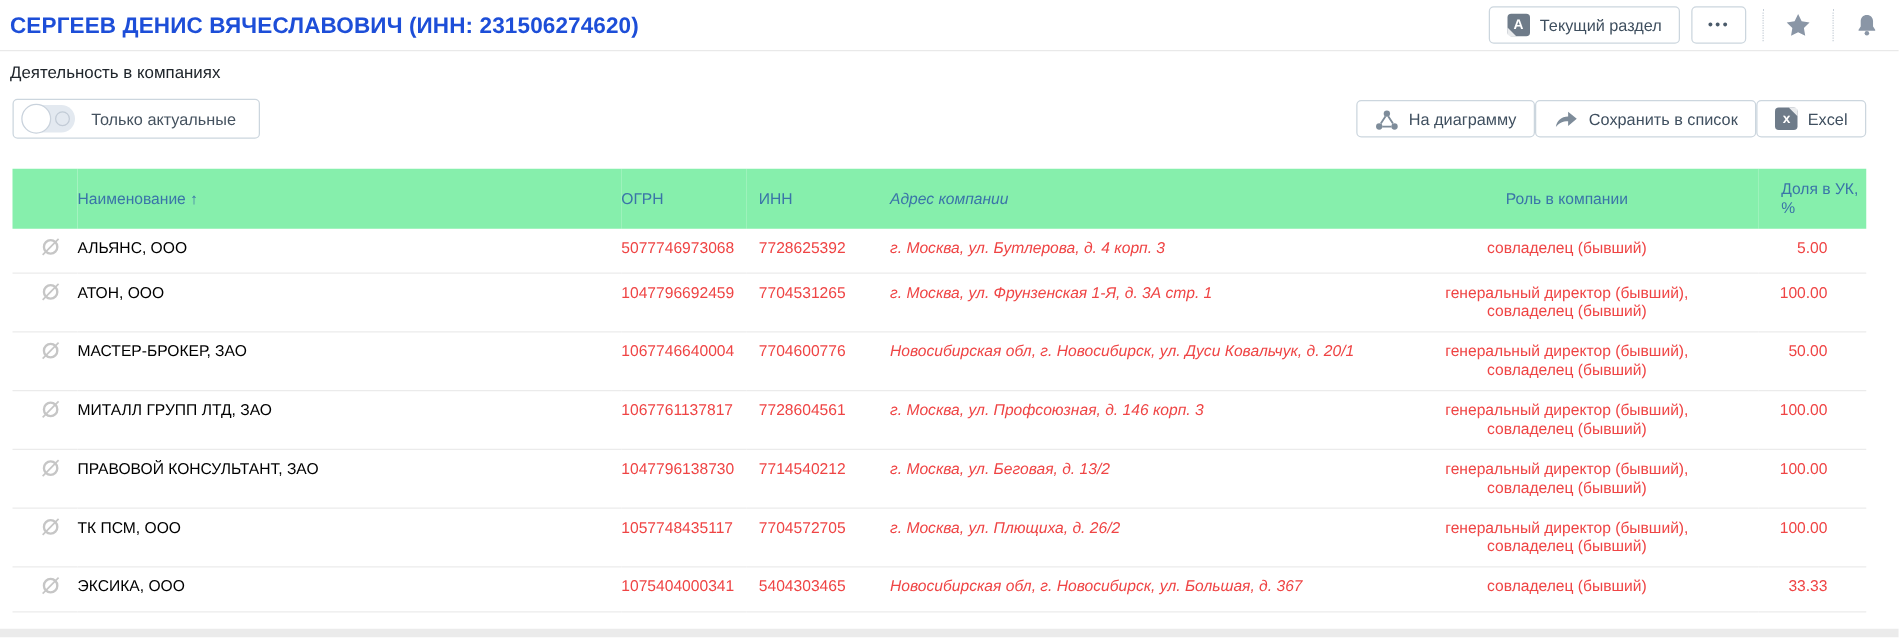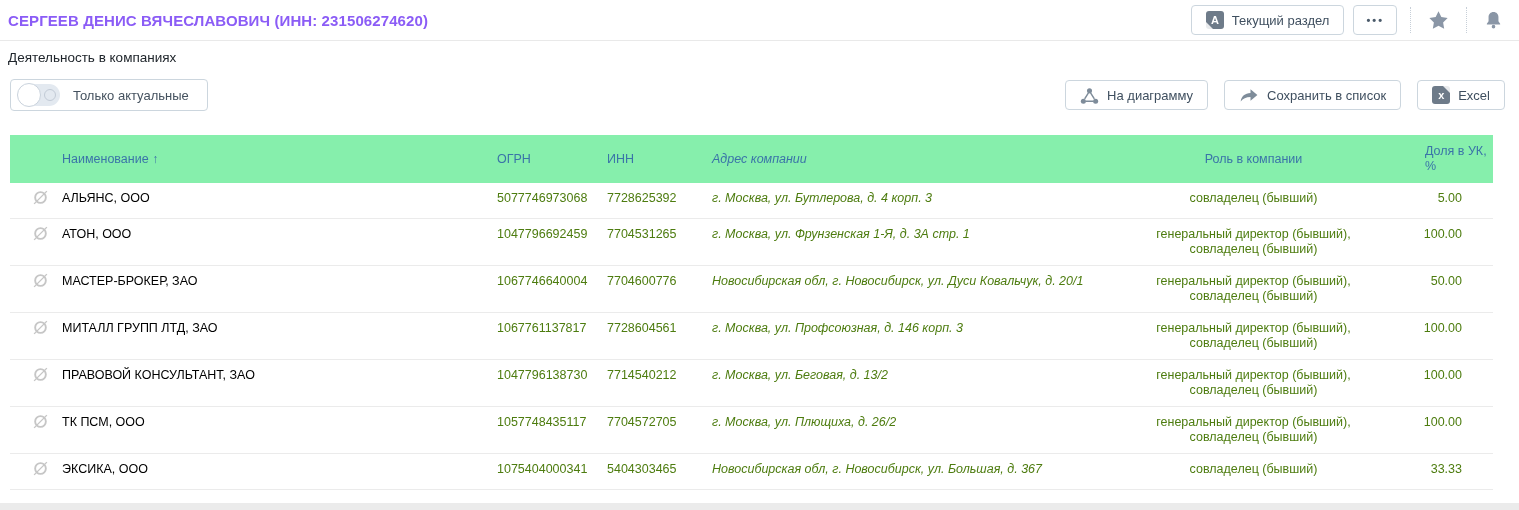--- a/index.html
+++ b/index.html
@@ -12,21 +12,21 @@
   }
 
   
   .topbar {
     height: 41px;
     display: flex; align-items: center; justify-content: space-between;
     border-bottom: 1px solid #e9e9e9;
     padding: 0 12px 0 8px;
   }
   .person-title {
-    font-size: 15px; font-weight: bold; color: #8b5cf6; letter-spacing: .1px;
+    font-size: 18px; font-weight: bold; color: #1d4ed8; letter-spacing: .1px;
   }
   .topbar-right { display: flex; align-items: center; }
   .btn {
     display: inline-flex; align-items: center; gap: 8px;
     background: #fff; border: 1px solid #ccd6de; border-radius: 4px;
     height: 30px; padding: 0 14px;
     font-family: inherit; font-size: 13px; color: #3f4f5f; cursor: pointer;
   }
   .btn-more { padding: 0 12px; margin-left: 9px; font-size: 11px; letter-spacing: 2px; color: #4a5a6a; font-weight: bold; }
   .dotted-sep {
@@ -50,21 +50,21 @@
     border-color: transparent #ffffff transparent transparent; opacity: .85;
   }
 
   
   .section-title {
     font-size: 13.5px; font-weight: normal; color: #20262c;
     padding: 9px 8px 0 8px;
   }
   .controls-row {
     display: flex; align-items: center; justify-content: space-between;
-    padding: 14px 14px 0 10px;
+    padding: 14px 26px 0 10px;
   }
   .toggle-box {
     display: flex; align-items: center; gap: 13px;
     border: 1px solid #ccd6de; border-radius: 4px;
     height: 32px; padding: 0 18px 0 7px; cursor: pointer; background: #fff;
   }
   .toggle {
     width: 42px; height: 22px; border-radius: 11px; background: #e3e9f0;
     position: relative; flex: 0 0 auto;
   }
@@ -72,38 +72,38 @@
     position: absolute; left: -1px; top: -1px;
     width: 24px; height: 24px; border-radius: 50%;
     background: #fff; border: 1px solid #c9d2dc;
   }
   .toggle .dot {
     position: absolute; right: 4px; top: 5px;
     width: 12px; height: 12px; border-radius: 50%;
     border: 1px solid #c2cbd6;
   }
   .toggle-label { font-size: 13px; color: #45525f; }
-  .controls-right { display: flex; align-items: center; gap: 16px; }
+  .controls-right { display: flex; align-items: center; }
 
   
   .table {
     display: table; table-layout: fixed;
     width: 1483px; margin: 24px 0 0 10px;
     border-collapse: collapse; font-size: 12.5px;
   }
   .thead { display: table-row; background: #86efac; }
   .th {
     display: table-cell; vertical-align: middle;
     height: 48px; color: #3a74a8; font-size: 12.5px;
   }
   .trow { display: table-row; }
   .td {
     display: table-cell; vertical-align: top;
     padding-top: 8px; padding-bottom: 8px; line-height: 15px;
-    color: #4d7c0f; border-bottom: 1px solid #ebebeb;
+    color: #ef4444; border-bottom: 1px solid #ebebeb;
   }
   .c-icon  { width: 52px;  padding-left: 22px; }
   .c-name  { width: 435px; }
   .c-ogrn  { width: 100px; }
   .c-inn   { width: 115px; padding-left: 10px; }
   .c-addr  { width: 428px; font-style: italic; }
   .c-role  { width: 267px; padding-right: 40px; text-align: center; }
   .c-share { width: 86px;  }
   .td.c-share { text-align: right; padding-right: 31px; }
   .th.c-share { padding-left: 18px; line-height: 15px; }

